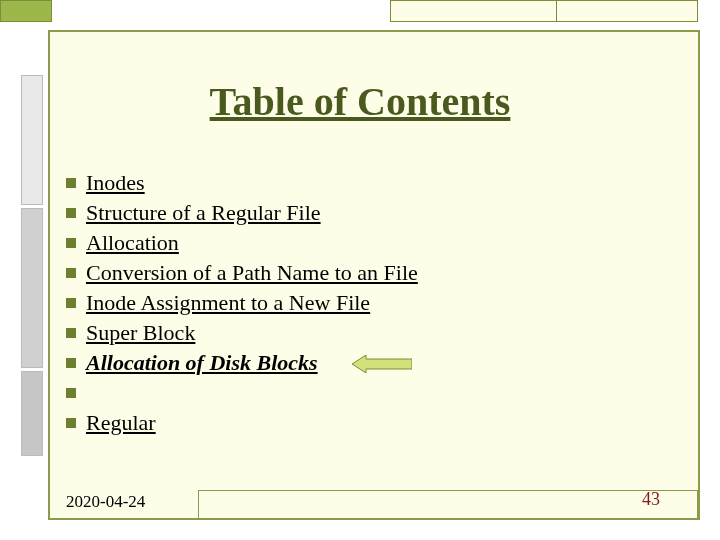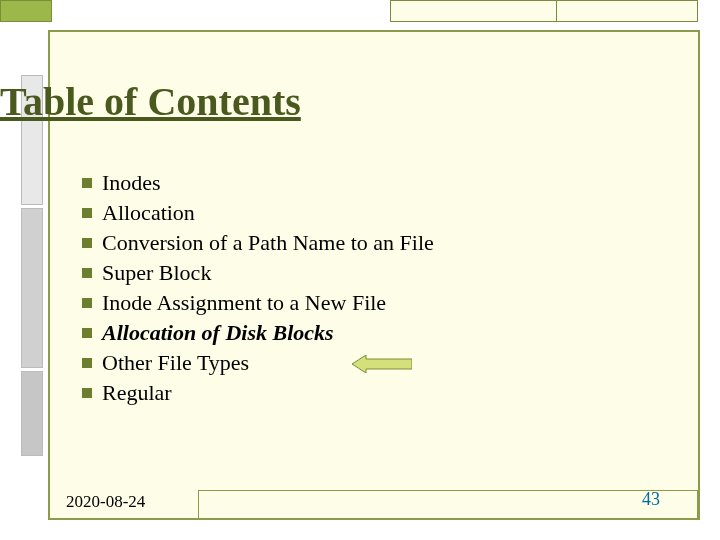--- a/index.html
+++ b/index.html
@@ -46,30 +46,32 @@
   border: 1px solid #bbb;
 }
 .lb1 { top: 75px; height: 130px; background: #e8e8e8; }
 .lb2 { top: 208px; height: 160px; background: #d0d0d0; }
 .lb3 { top: 371px; height: 85px; background: #c6c6c6; }
 .title {
   position: absolute;
   top: 78px;
   left: 0;
   width: 720px;
+  text-align: center;
   font-size: 40px;
   font-weight: bold;
   color: #4a5a1f;
   text-decoration: underline;
 }
 .toc-list {
   position: absolute;
-  left: 82px;
+  left: 66px;
   top: 168px;
   width: 580px;
+  text-decoration: underline;
 }
 .toc-item {
   display: flex;
   align-items: center;
   height: 30px;
   font-size: 22px;
   color: #000;
 }
 .bullet {
   width: 10px;
@@ -93,21 +95,21 @@
   left: 66px;
   bottom: 28px;
   font-size: 17px;
   color: #000;
 }
 .footer-page {
   position: absolute;
   right: 60px;
   bottom: 30px;
   font-size: 18px;
-  color: #0369a1;
+  color: #7f1d1d;
 }
 .footer-box {
   position: absolute;
   left: 198px;
   bottom: 20px;
   width: 500px;
   height: 30px;
   border: 1px solid #8a9c4a;
   border-bottom: 2px solid #8a9c4a;
   background: transparent;
@@ -128,49 +130,52 @@
 
 <h1 class="title">Table of Contents</h1>
 
 <div class="toc-list">
   <div class="toc-item">
     <span class="bullet"></span>
     <span class="toc-text">Inodes</span>
   </div>
   <div class="toc-item">
     <span class="bullet"></span>
+    <span class="toc-text">Structure of a Regular File</span>
+  </div>
+  <div class="toc-item">
+    <span class="bullet"></span>
     <span class="toc-text">Allocation</span>
   </div>
   <div class="toc-item">
     <span class="bullet"></span>
     <span class="toc-text">Conversion of a Path Name to an File</span>
   </div>
   <div class="toc-item">
     <span class="bullet"></span>
-    <span class="toc-text">Super Block</span>
+    <span class="toc-text">Inode Assignment to a New File</span>
   </div>
   <div class="toc-item">
     <span class="bullet"></span>
-    <span class="toc-text">Inode Assignment to a New File</span>
+    <span class="toc-text">Super Block</span>
   </div>
   <div class="toc-item">
     <span class="bullet"></span>
     <span class="toc-text em">Allocation of Disk Blocks</span>
   </div>
   <div class="toc-item">
     <span class="bullet"></span>
-    <span class="toc-text">Other File Types</span>
   </div>
   <div class="toc-item">
     <span class="bullet"></span>
     <span class="toc-text">Regular</span>
   </div>
 </div>
 
 <div class="arrow">
   <svg width="60" height="18" viewBox="0 0 60 18">
     <polygon points="60,4 14,4 14,0 0,9 14,18 14,14 60,14" fill="#d4e07a" stroke="#7a8e3a" stroke-width="1"></polygon>
   </svg>
 </div>
 
 <div class="footer-box"></div>
-<div class="footer-date">2020-08-24</div>
+<div class="footer-date">2020-04-24</div>
 <div class="footer-page">43</div>
 
 </body></html>

